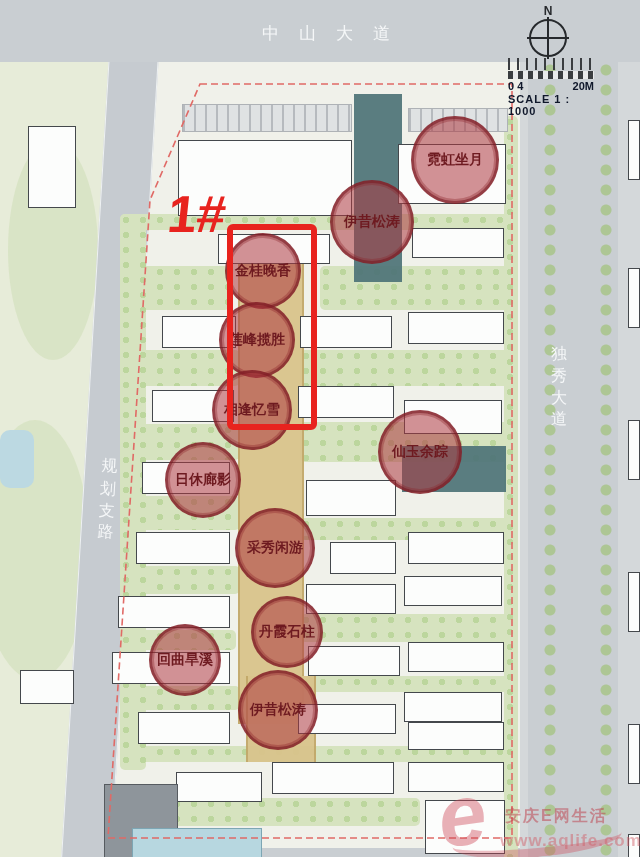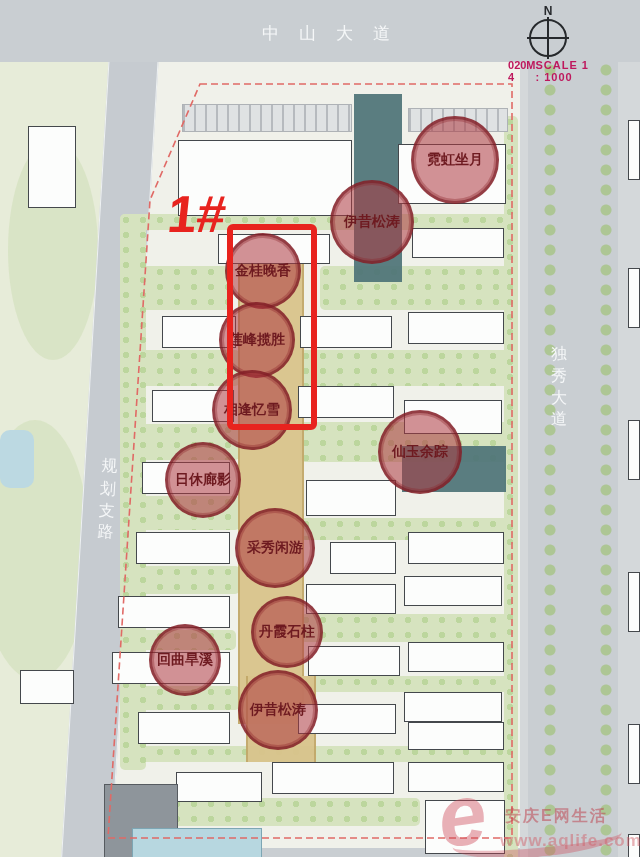--- a/index.html
+++ b/index.html
@@ -38,21 +38,21 @@
   
   #hl-rect{border:6px solid #e8231e;border-radius:6px;box-sizing:border-box;background:rgba(255,255,255,0);}
   #hl-label{color:#e8231e;font-size:52px;font-weight:800;transform:skewX(-6deg);line-height:1;}
 
   
   #compass{left:508px;top:4px;width:80px;height:95px;display:flex;flex-direction:column;align-items:center;color:#26292c;}
   #compass .n{font-size:12px;font-weight:bold;}
   #compass .dial{position:relative;width:34px;height:34px;border:2px solid #26292c;border-radius:50%;margin-top:1px;}
   #compass .dial:before{content:"";position:absolute;left:50%;top:-4px;bottom:-4px;width:2px;margin-left:-1px;background:#26292c;}
   #compass .dial:after{content:"";position:absolute;top:50%;left:-4px;right:-4px;height:2px;margin-top:-1px;background:#26292c;}
-  #scalebar{left:508px;top:58px;width:86px;display:flex;flex-direction:row;color:#be185d;}
+  #scalebar{left:508px;top:58px;width:86px;display:flex;flex-direction:column;color:#0f172a;}
   #scalebar .ticks{height:12px;background:repeating-linear-gradient(90deg,#3a3d40 0 2px,rgba(0,0,0,0) 2px 9px);}
   #scalebar .comb{height:8px;background:repeating-linear-gradient(90deg,#3a3d40 0 5px,#e9eaeb 5px 10px);margin-top:1px;}
   #scalebar .nums{display:flex;justify-content:space-between;font-size:11px;font-weight:bold;margin-top:1px;}
   #scalebar .txt{font-size:11px;font-weight:bold;letter-spacing:1px;margin-top:1px;}
 
   
   .wm{color:rgba(190,60,72,.5);font-weight:bold;}
   #wm-logo{left:438px;top:772px;font-size:86px;font-style:italic;color:rgba(205,70,85,.42);transform:rotate(-8deg);line-height:1;}
   #wm-swoosh{left:452px;top:822px;width:170px;height:26px;border-bottom:9px solid rgba(205,70,85,.35);border-radius:50%;transform:rotate(-5deg);}
   #wm-name{left:505px;top:806px;font-size:16px;letter-spacing:2px;}

